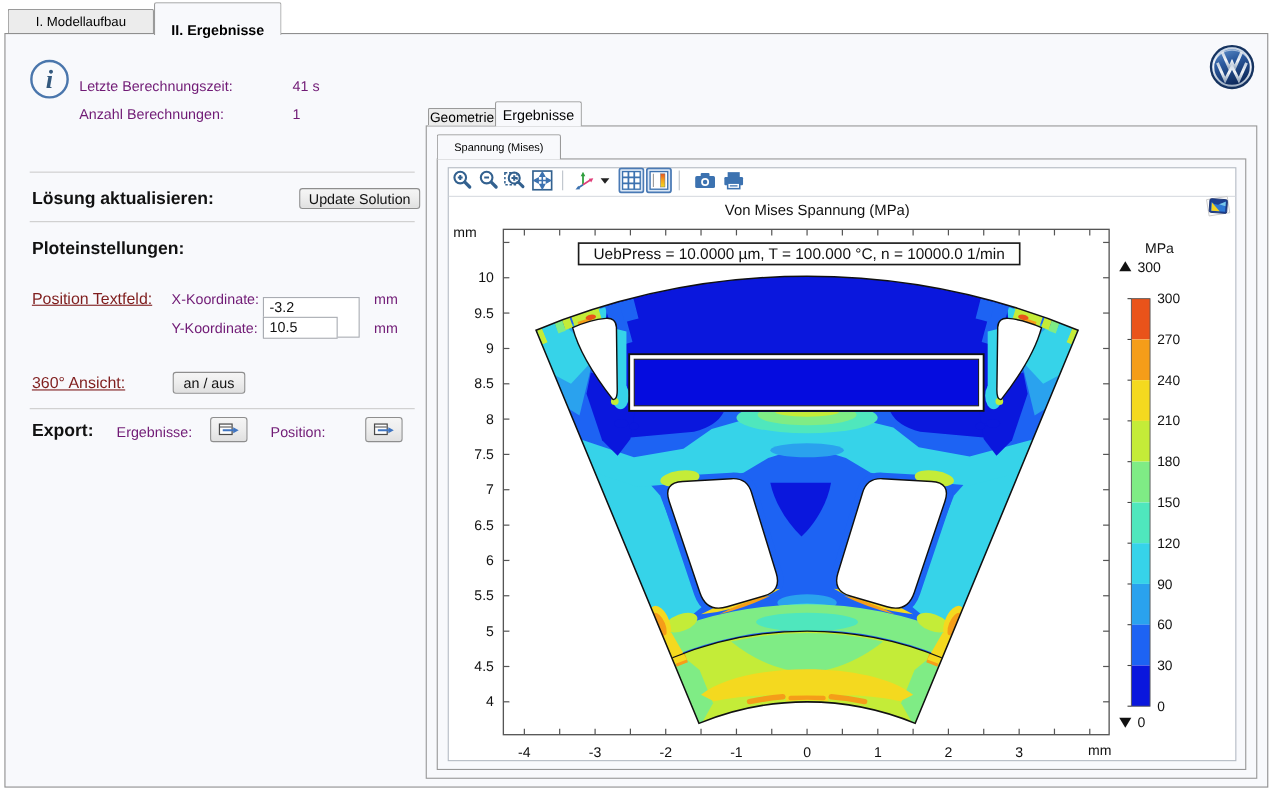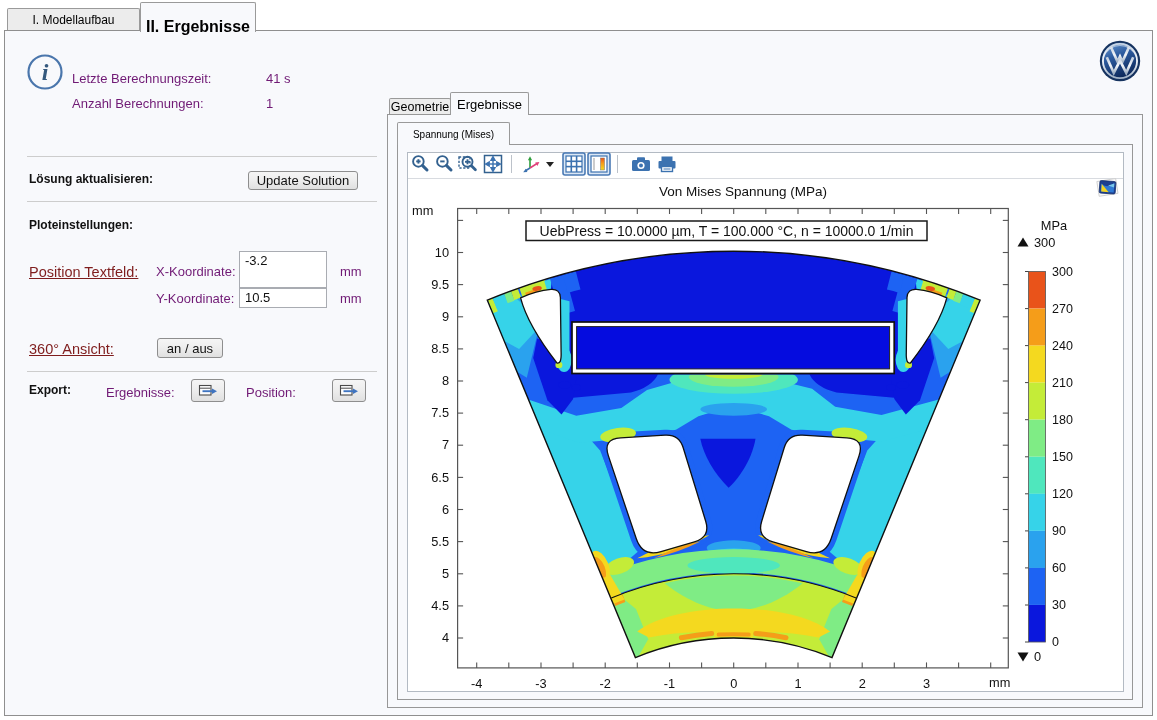--- a/index.html
+++ b/index.html
@@ -1,50 +1,50 @@
 <!DOCTYPE html>
 <html><head><meta charset="utf-8">
 <style>
 *{margin:0;padding:0;box-sizing:border-box}
 html,body{width:1157px;height:720px;background:#fff;font-family:"Liberation Sans",sans-serif;overflow:hidden}
 .abs{position:absolute}
 .lbl{position:absolute;font-size:13px;color:#701a75;white-space:nowrap}
-.bold{position:absolute;font-size:12px;font-weight:bold;color:#111;white-space:nowrap}
+.bold{position:absolute;font-size:16px;font-weight:bold;color:#111;white-space:nowrap}
 .und{position:absolute;font-size:14.5px;color:#7f1d1d;text-decoration:underline;white-space:nowrap}
 .btn{position:absolute;border:1px solid #8e8e8e;border-radius:3px;background:linear-gradient(#f5f5f5,#eee 45%,#e0e0e0);font-size:13px;color:#111;text-align:center;display:flex;align-items:center;justify-content:center}
 .inp{position:absolute;border:1px solid #a9acb2;background:#fff;font-size:13px;color:#111;padding:1px 0 0 5px}
 .hline{position:absolute;height:1px;background:#cdcdcd}
 .tab{position:absolute;border:1px solid #9a9a9a;display:flex;align-items:center;justify-content:center;border-radius:2px 2px 0 0}
 </style></head>
 <body>
 
 <div class="abs" style="left:4px;top:30px;width:1149px;height:686px;border:1px solid #8f8f8f;background:#f8f9fc"></div>
 
 <div class="tab" style="left:7px;top:8px;width:133px;height:22px;background:#ececec;font-weight:normal;font-size:12px;border-bottom:none">I.&nbsp;Modellaufbau</div>
-<div class="tab" style="left:140px;top:2px;width:116px;height:30px;background:#f8f9fc;border-bottom:none;font-weight:bold;font-size:16px;z-index:3;padding-top:19px">II.&nbsp;Ergebnisse</div>
+<div class="tab" style="left:140px;top:2px;width:116px;height:30px;background:#f8f9fc;border-bottom:none;font-weight:bold;font-size:13px;z-index:3;padding-top:19px">II.&nbsp;Ergebnisse</div>
 
 <svg width="38" height="38" viewBox="0 0 38 38" style="position:absolute;left:26px;top:53px">
 <circle cx="19" cy="19" r="16.5" fill="none" stroke="#4a76ac" stroke-width="2.2"></circle>
 <text x="19" y="27" text-anchor="middle" font-family="Liberation Serif, serif" font-style="italic" font-weight="bold" font-size="24" fill="#34597e">i</text>
 </svg>
 <div class="lbl" style="left:72px;top:71px">Letzte Berechnungszeit:</div>
 <div class="lbl" style="left:266px;top:71px">41 s</div>
 <div class="lbl" style="left:72px;top:96px">Anzahl Berechnungen:</div>
 <div class="lbl" style="left:266px;top:96px">1</div>
 <div class="hline" style="left:27px;top:156px;width:350px"></div>
 <div class="bold" style="left:29px;top:172px">Lösung aktualisieren:</div>
-<div class="btn" style="left:248px;top:171px;width:110px;height:19px">Update Solution</div>
+<div class="btn" style="left:272px;top:171px;width:110px;height:19px">Update Solution</div>
 <div class="hline" style="left:27px;top:201px;width:350px"></div>
 <div class="bold" style="left:29px;top:218px">Ploteinstellungen:</div>
 <div class="und" style="left:29px;top:264px">Position Textfeld:</div>
 <div class="lbl" style="left:156px;top:264px">X-Koordinate:</div>
-<div class="inp" style="left:239px;top:251px;width:88px;height:37px">-3.2</div>
+<div class="inp" style="left:239px;top:270px;width:88px;height:37px">-3.2</div>
 <div class="lbl" style="left:340px;top:264px">mm</div>
 <div class="lbl" style="left:156px;top:291px">Y-Koordinate:</div>
-<div class="inp" style="left:239px;top:288px;width:88px;height:20px">10.5</div>
+<div class="inp" style="left:239px;top:288px;width:68px;height:20px">10.5</div>
 <div class="lbl" style="left:340px;top:291px">mm</div>
 <div class="und" style="left:29px;top:341px">360° Ansicht:</div>
 <div class="btn" style="left:157px;top:338px;width:66px;height:20px">an / aus</div>
 <div class="hline" style="left:27px;top:371px;width:350px"></div>
 <div class="bold" style="left:29px;top:383px">Export:</div>
 <div class="lbl" style="left:106px;top:385px">Ergebnisse:</div>
 <div class="btn" style="left:191px;top:379px;width:34px;height:23px">
     <svg width="21" height="15" viewBox="0 0 21 15">
 <rect x="1.5" y="2.5" width="11.5" height="9.5" fill="#fdfdfd" stroke="#4a4a4a" stroke-width="1.1"></rect>
 <line x1="2" y1="5.2" x2="12.5" y2="5.2" stroke="#4a4a4a" stroke-width="1"></line>

